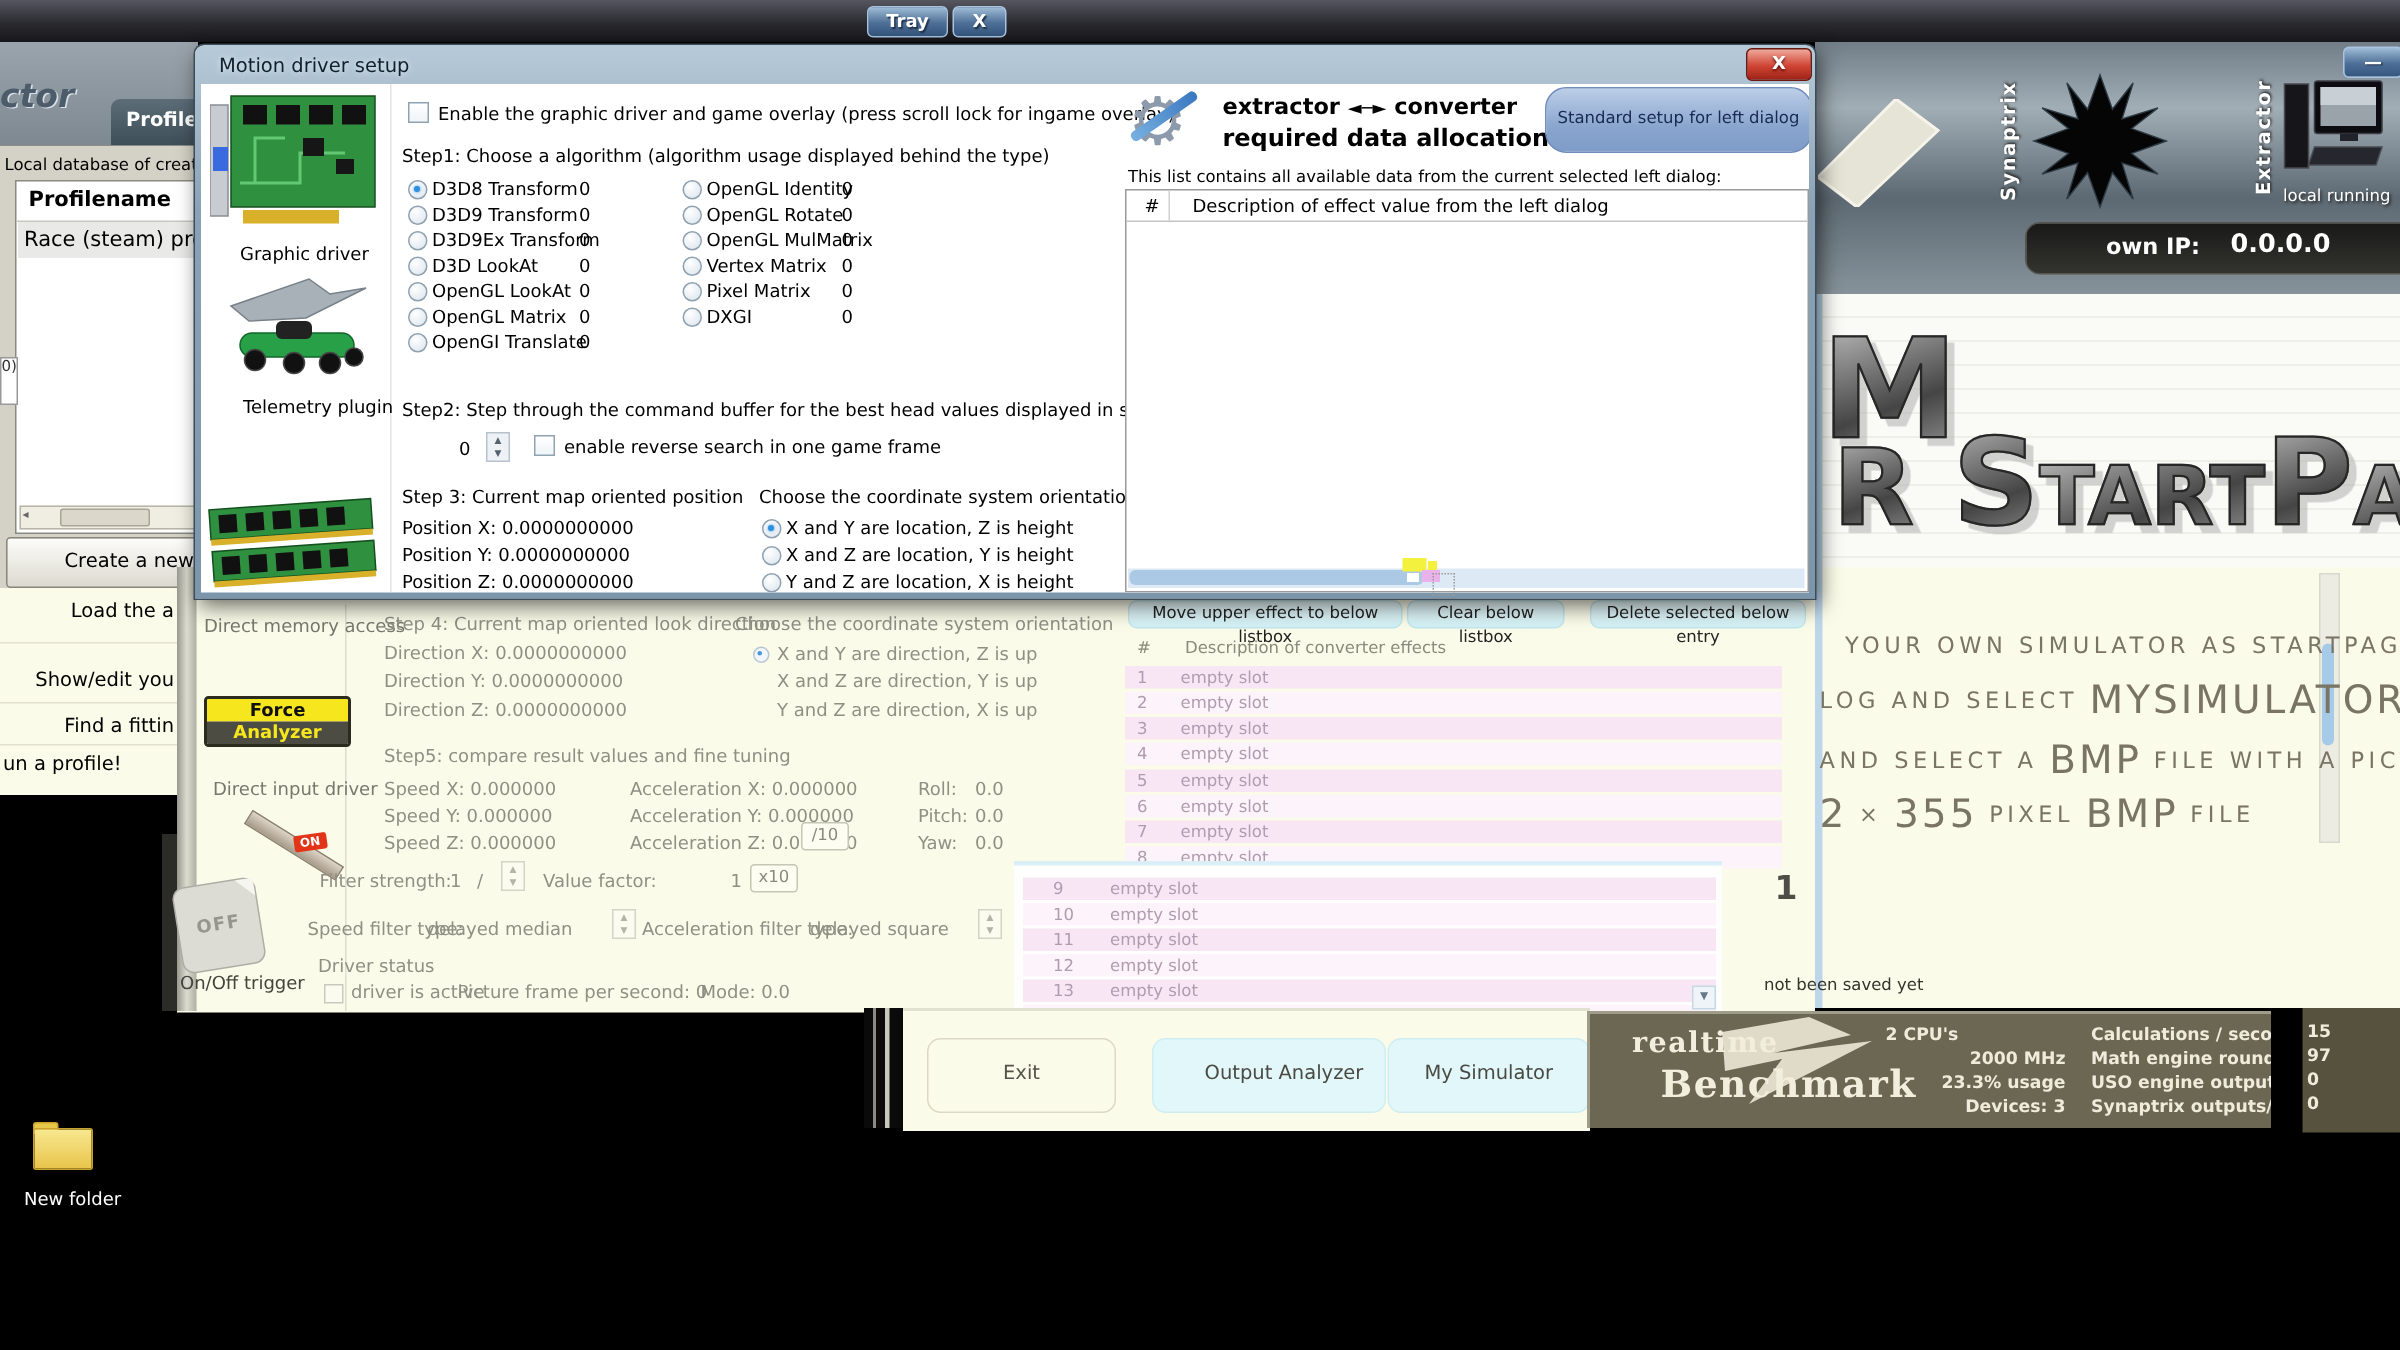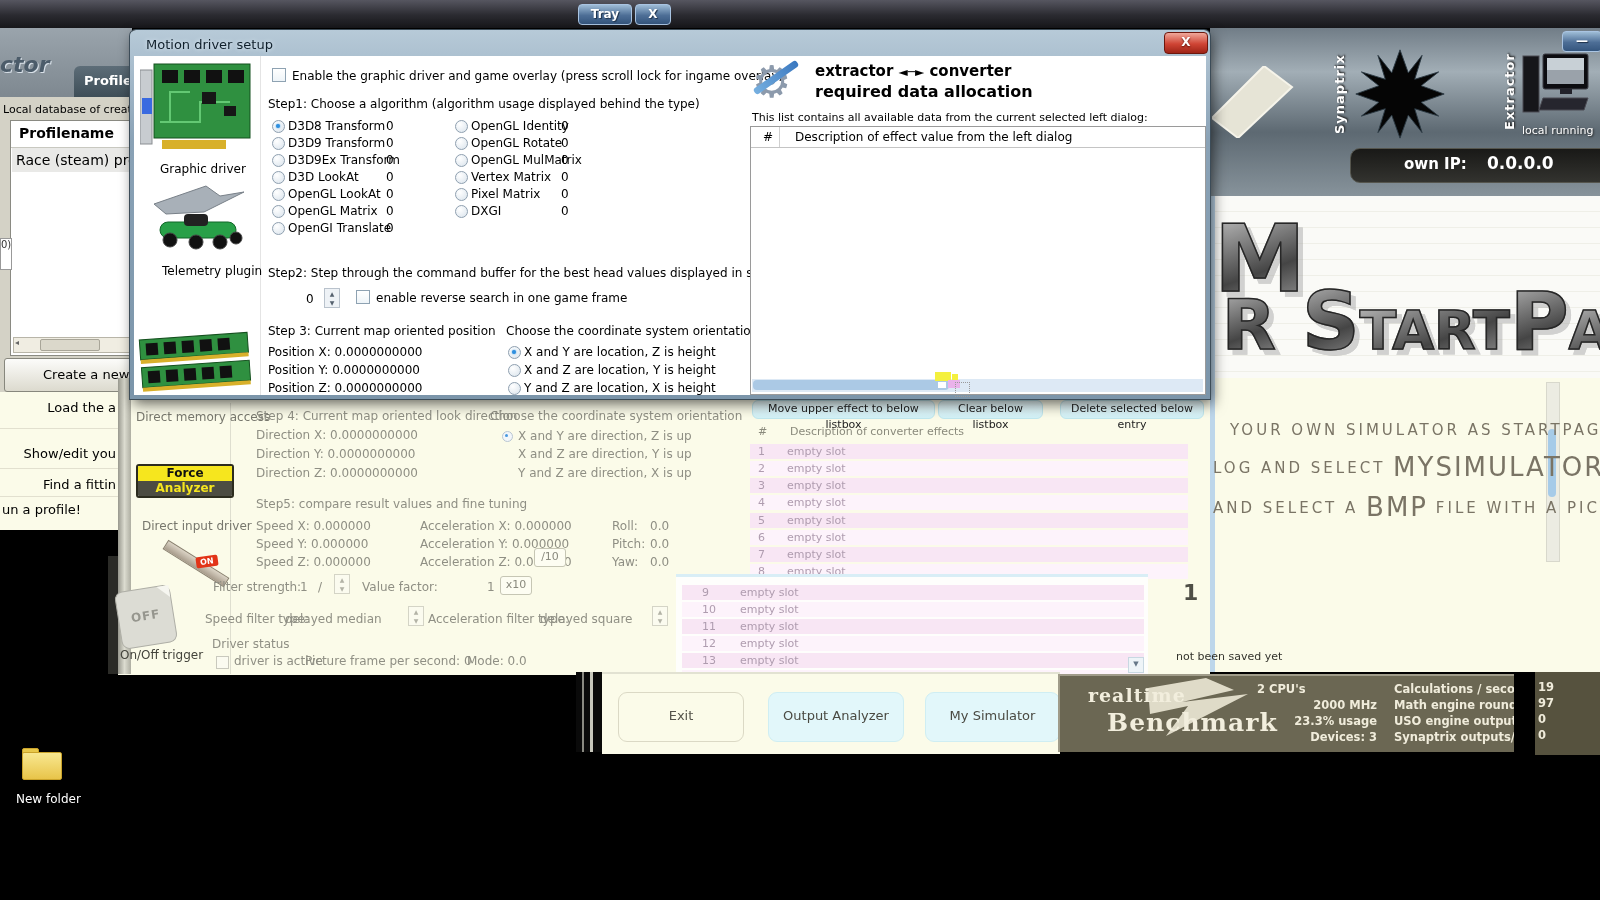--- a/index.html
+++ b/index.html
@@ -95,20 +95,28 @@
   <div class="a deco" style="left:1213px;top:452px;">
     <span>LOG AND SELECT</span>
     <span class="em">MYSIMULATOR</span>
     
   </div>
   <div class="a deco" style="left:1213px;top:492px;">
     <span>AND SELECT A</span>
     <span class="em">BMP</span>
     <span>FILE WITH A PICTUR</span>
   </div>
+  <div class="a deco" style="left:1213px;top:528px;">
+    <span class="em">2</span>
+    <span>×</span>
+    <span class="em">355</span>
+    <span>PIXEL</span>
+    <span class="em">BMP</span>
+    <span>FILE</span>
+  </div>
 
   <div class="a" style="left:0;top:28px;width:132px;height:69px;background:linear-gradient(180deg,#9aa4ac,#7e8890);"></div>
   <div class="a" style="left:0;top:52px;font-size:22px;font-weight:bold;font-style:italic;color:#4c5c6a;text-shadow:1px 1px 0 #d8e0e8;">ctor</div>
   <div class="a" style="left:74px;top:66px;width:58px;height:31px;border-radius:6px 0 0 0;
        background:linear-gradient(180deg,#5d6d78,#3e4e58);color:#fff;font-weight:bold;font-size:13px;line-height:30px;padding-left:10px;">Profile</div>
   <div class="a" style="left:0;top:97px;width:132px;height:433px;background:#d4d2c6;"></div>
   <div class="a nw" style="left:3px;top:103px;width:129px;font-size:11px;">Local database of created</div>
   <div class="a" style="left:10px;top:120px;width:122px;height:234px;background:#fff;border:1px solid #8a8a82;">
     <div class="a" style="left:0;top:0;width:122px;height:26px;border-bottom:1px solid #c8c8c0;">
       <span class="a" style="left:8px;top:4px;font-size:14px;font-weight:bold;">Profilename</span>
@@ -264,39 +272,39 @@
 
   <div class="a" style="left:1183px;top:580px;font-size:22px;font-weight:bold;color:#4e4e46;">1</div>
   <div class="a" style="left:1176px;top:650px;font-size:11px;color:#33332c;">not been saved yet</div>
 
   <div class="a" style="left:576px;top:672px;width:26px;height:80px;background:#0a0a0a;">
     <span class="a" style="left:6px;top:0;width:2px;height:80px;background:#8a8a82;"></span>
     <span class="a" style="left:14px;top:0;width:3px;height:80px;background:#c8c8bc;"></span>
   </div>
   <div class="a cream" style="left:602px;top:672px;width:458px;height:80px;border-top:2px solid #e2e2d2;"></div>
   <div class="a" style="left:618px;top:692px;width:124px;height:48px;background:#fbfbe9;border:1px solid #dbd9c5;border-radius:9px;font-size:13px;color:#54534a;text-align:center;line-height:46px;">Exit</div>
-  <div class="a" style="left:768px;top:692px;width:134px;height:48px;background:#e2f7fa;border:1px solid #cfeef3;border-radius:9px;font-size:13px;color:#4a4a42;text-align:center;line-height:46px;">Output Analyzer</div>
+  <div class="a" style="left:768px;top:692px;width:134px;height:48px;background:#e2f7fa;border:1px solid #cfeef3;border-radius:9px;font-size:13px;color:#4a4a42;text-align:center;line-height:46px;padding-left:20px;">Output Analyzer</div>
   <div class="a" style="left:925px;top:692px;width:133px;height:48px;background:#e2f7fa;border:1px solid #cfeef3;border-radius:9px;font-size:13px;color:#4a4a42;text-align:center;line-height:46px;">My Simulator</div>
 
   <div class="a" style="left:1058px;top:674px;width:454px;height:76px;background:#6b6753;border-top:2px solid #a09c8a;border-left:2px solid #a09c8a;overflow:hidden;">
     <svg class="a" style="left:88px;top:2px;" width="132" height="72">
       <path d="M0,10 L58,0 L86,12 L34,24 L100,16 L18,58 L40,28 L2,36 Z" fill="#e9e5d2" opacity="0.92"></path>
     </svg>
     <div class="a" style="left:28px;top:8px;font-family:'DejaVu Serif','Liberation Serif',serif;font-size:19px;font-weight:bold;color:#f2eedd;letter-spacing:1px;">realtime</div>
     <div class="a" style="left:12px;top:32px;font-family:'DejaVu Serif','Liberation Serif',serif;font-size:25px;font-weight:bold;color:#f2eedd;letter-spacing:1px;margin-left:35px;">Benchmark</div>
     <div class="a bmtxt" style="left:197px;top:6px;width:120px;text-align:left;">2 CPU's</div>
     <div class="a bmtxt" style="left:197px;top:22px;width:120px;text-align:right;">2000 MHz</div>
     <div class="a bmtxt" style="left:197px;top:38px;width:120px;text-align:right;">23.3% usage</div>
     <div class="a bmtxt" style="left:197px;top:54px;width:120px;text-align:right;">Devices: 3</div>
     <div class="a bmtxt" style="left:334px;top:6px;">Calculations / second</div>
     <div class="a bmtxt" style="left:334px;top:22px;">Math engine rounds/s</div>
     <div class="a bmtxt" style="left:334px;top:38px;">USO engine outputs/s</div>
     <div class="a bmtxt" style="left:334px;top:54px;">Synaptrix outputs/s</div>
   </div>
-  <div class="a bmtxt" style="left:1538px;top:680px;">19</div>
+  <div class="a bmtxt" style="left:1538px;top:680px;">15</div>
   <div class="a bmtxt" style="left:1538px;top:696px;">97</div>
   <div class="a bmtxt" style="left:1538px;top:712px;">0</div>
   <div class="a bmtxt" style="left:1538px;top:728px;">0</div>
 
   <div class="a aero">
     <div class="a aerotitle">Motion driver setup</div>
     <div class="a closered">X</div>
     <div class="a mdcontent">
 
       <div class="a" style="left:126px;top:0;width:1px;height:339px;background:#e4e4e4;"></div>
@@ -405,20 +413,22 @@
       <div class="a blk" style="left:390px;top:325px;">Y and Z are location, X is height</div>
 
       <span class="a" style="left:618px;top:0px;font-size:44px;color:#8c9aac;">⚙</span>
       <span class="a" style="left:616px;top:18px;width:52px;height:7px;background:linear-gradient(90deg,#77b0e0,#3a78c0);transform:rotate(-35deg);border-radius:3px;"></span>
       <div class="a" style="left:681px;top:6px;font-size:15px;font-weight:bold;">
         <span>extractor</span>
         <span style="font-size:12px;">◄─►</span>
         <span>converter</span>
       </div>
       <div class="a" style="left:681px;top:26px;font-size:16px;font-weight:bold;">required data allocation</div>
+      <div class="a" style="left:896px;top:2px;width:176px;height:42px;border-radius:14px;
+           background:linear-gradient(180deg,#bccee8,#8aa6ce 60%,#7e9cc8);border:1px solid #6f8cba;color:#182a52;font-size:11px;text-align:center;line-height:40px;">Standard setup for left dialog</div>
       <div class="a blk" style="left:618px;top:55px;font-size:11px;">This list contains all available data from the current selected left dialog:</div>
       <div class="a" style="left:616px;top:70px;width:454px;height:267px;background:#fff;border:1px solid #9a9a9a;">
         <div class="a" style="left:0;top:0;width:454px;height:20px;border-bottom:1px solid #c4c4c4;">
           <span class="a" style="left:12px;top:3px;font-size:12px;">#</span>
           <span class="a" style="left:28px;top:0;width:1px;height:20px;background:#d0d0d0;"></span>
           <span class="a" style="left:44px;top:3px;font-size:12px;">Description of effect value from the left dialog</span>
         </div>
         <div class="a" style="left:1px;top:252px;width:451px;height:13px;background:#dde9f5;">
           <span class="a" style="left:1px;top:1px;width:196px;height:10px;background:#abc9e5;border-radius:4px;"></span>
         </div>

